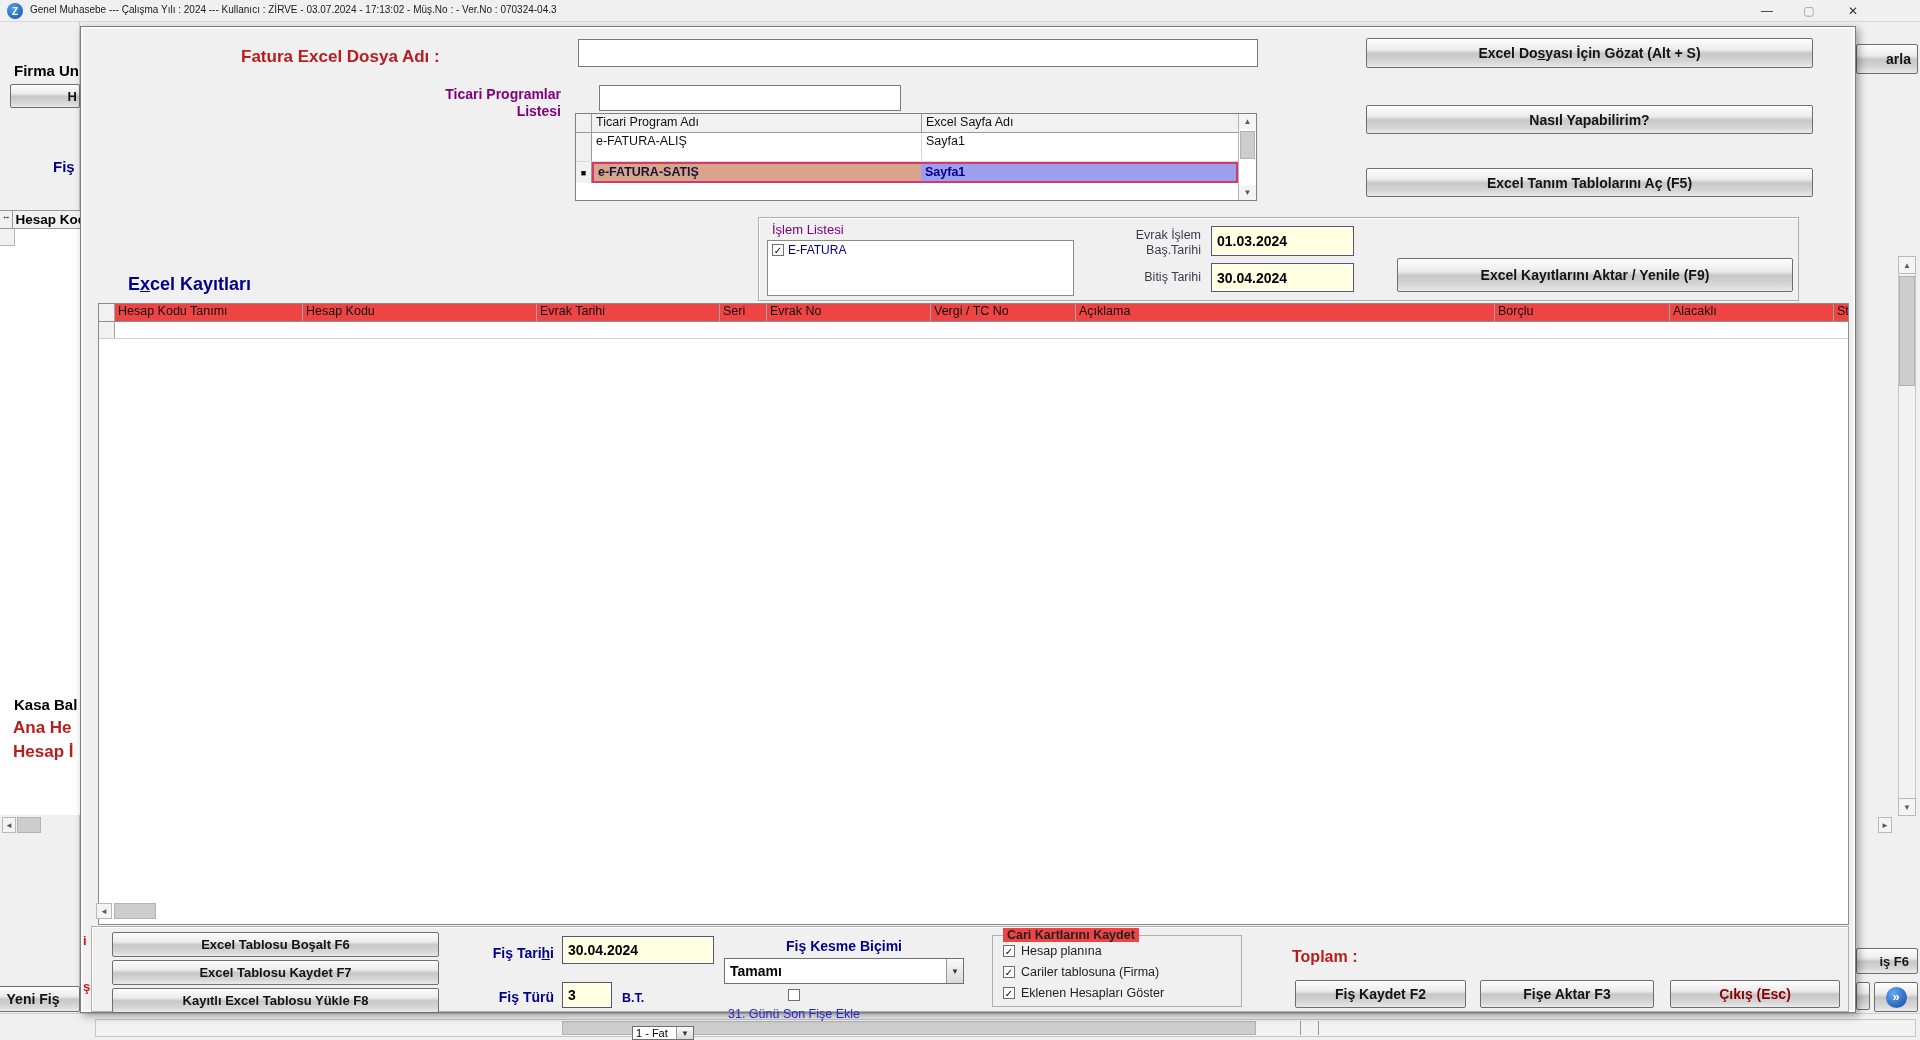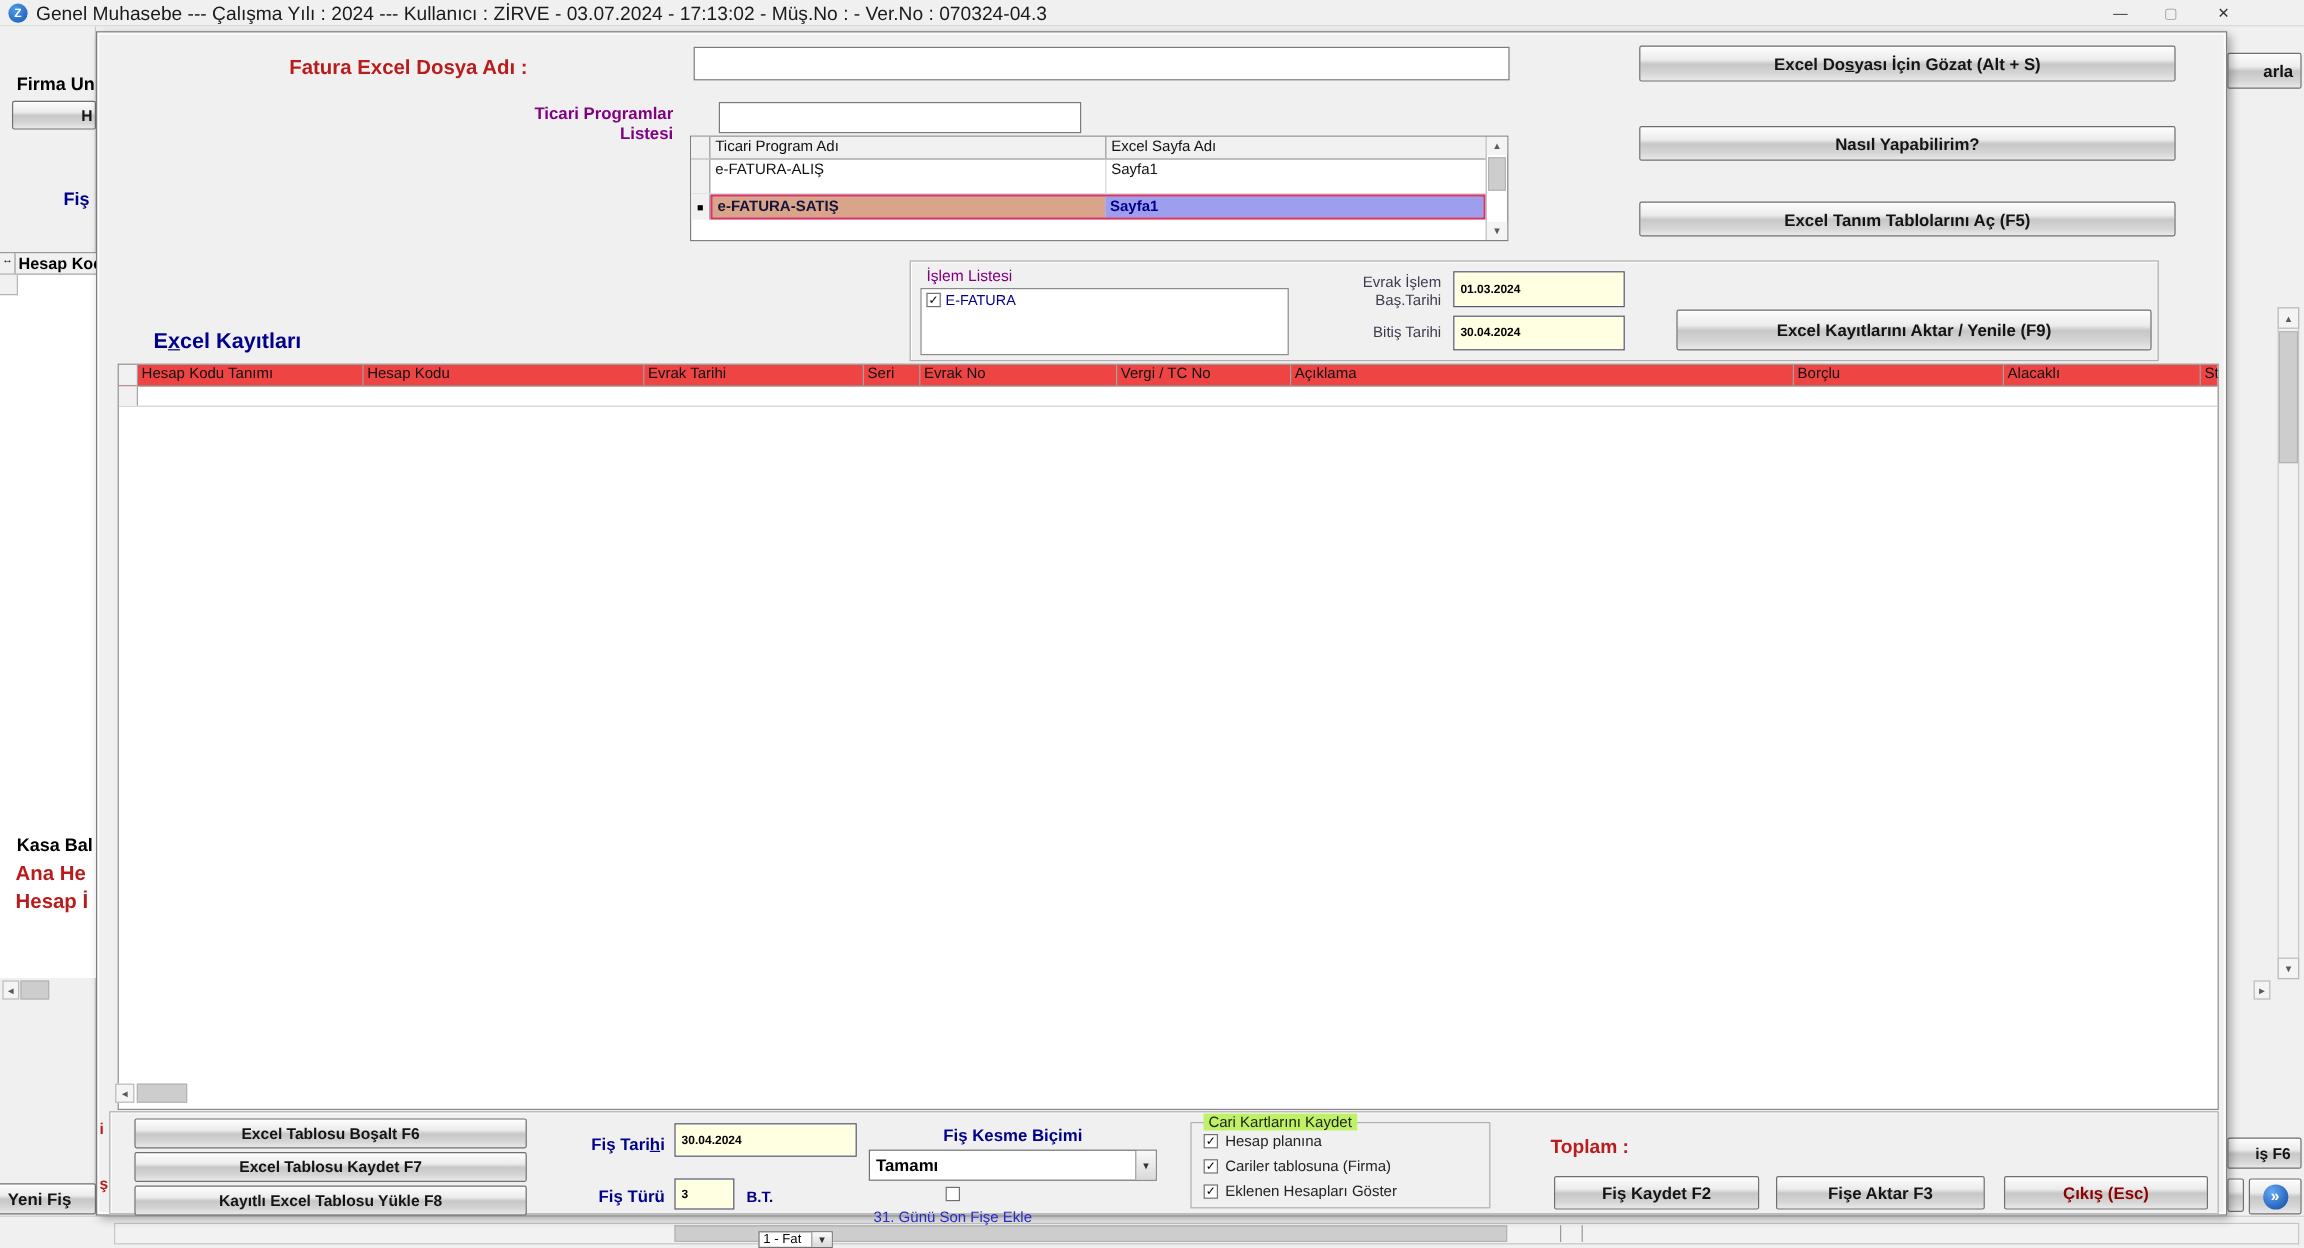--- a/index.html
+++ b/index.html
@@ -6,29 +6,29 @@
   html,body { width:1920px; height:1040px; overflow:hidden; }
   body { font-family:"Liberation Sans", sans-serif; background:#e8e8e8; }
   #screen { position:relative; width:1920px; height:1040px; background:#f0f0f0; overflow:hidden; }
   .abs { position:absolute; }
 
   
   .titlebar { left:0; top:0; width:1920px; height:22px; background:#f0f0f0; border-bottom:1px solid #d9d9d9; }
   .app-icon { left:7px; top:3px; width:16px; height:16px; border-radius:50%;
     background:radial-gradient(circle at 35% 30%, #4f9ae8, #1356b4); color:#fff; font-size:10px; font-weight:bold;
     display:flex; align-items:center; justify-content:center; }
-  .title-text { left:30px; top:4px; font-size:16px; color:#1a1a1a; white-space:nowrap; }
+  .title-text { left:30px; top:4px; font-size:10px; color:#1a1a1a; white-space:nowrap; }
   .wbtn { top:0; width:34px; height:22px; display:flex; align-items:center; justify-content:center; font-size:12px; color:#333; }
 
   
   .btn3d { background:linear-gradient(180deg,#fdfdfd 0%,#ececec 38%,#c7c7c7 52%,#d6d6d6 80%,#e9e9e9 100%);
     border:1px solid #6f6f6f; border-radius:2px; color:#141414; font-weight:bold; font-size:13px;
     display:flex; align-items:center; justify-content:center; box-shadow:inset 0 1px 0 #ffffff; white-space:nowrap; overflow:hidden; }
   .inp { background:#ffffff; border:1px solid #7a7a7a; font-size:13px; padding:2px 4px; }
-  .cream { background:#FFFFE1; border:1px solid #56567a; font-weight:bold; font-size:10px; color:#000;
+  .cream { background:#FFFFE1; border:1px solid #56567a; font-weight:bold; font-size:14px; color:#000;
     display:flex; align-items:center; padding-left:5px; }
 
   
   .sb-track { background:#f2f2f2; border:1px solid #c6c6c6; }
   .sb-btn { background:#f4f4f4; border:1px solid #b9b9b9; color:#5a5a5a; font-size:8px;
     display:flex; align-items:center; justify-content:center; }
   .sb-thumb { background:#cdcdcd; border:1px solid #b3b3b3; }
 
   
   .dialog { left:80px; top:26px; width:1776px; height:987px; background:#f0f0f0;
@@ -48,21 +48,21 @@
   .g-sel { width:16px; background:#f1f1f1; border-right:1px solid #9a9a9a; flex:none; display:flex; align-items:center; justify-content:center; font-size:9px; }
 
   
   .tbl { background:#fff; border:1px solid #8a8a8a; overflow:hidden; }
   .t-head { display:flex; height:18px; background:#ef4444; border-bottom:1px solid #8f8f8f; }
   .t-hcell { font-size:12.5px; color:#111; padding:0 3px; border-right:1px solid #a3a3a3; overflow:hidden; white-space:nowrap; flex:none; }
   .t-row { display:flex; height:17px; border-bottom:1px solid #cfcfcf; }
 
   .panel { border:1px solid #b0b0b0; box-shadow:inset 1px 1px 0 #ffffff; }
   .grp { border:1px solid #b0b0b0; }
-  .grp-title { position:absolute; left:10px; top:-8px; background:#bef264; padding:0 4px; font-size:12.5px; color:#222; }
+  .grp-title { position:absolute; left:10px; top:-8px; background:#ef4444; padding:0 4px; font-size:12.5px; color:#222;font-weight:bold; }
 
   .chk { width:12px; height:12px; background:#fff; border:1px solid #707070; font-size:10px; line-height:11px;
     text-align:center; color:#000; flex:none; }
   .chk-lbl { font-size:12.5px; color:#222; }
 
   .combo { background:#fff; border:1px solid #707070; display:flex; align-items:center; justify-content:space-between; }
   .combo-arrow { width:17px; align-self:stretch; border-left:1px solid #9a9a9a; font-size:8px; color:#333;
     background:linear-gradient(180deg,#fafafa,#d9d9d9); display:flex; align-items:center; justify-content:center; }
 
   .frag-btn { overflow:hidden; }

